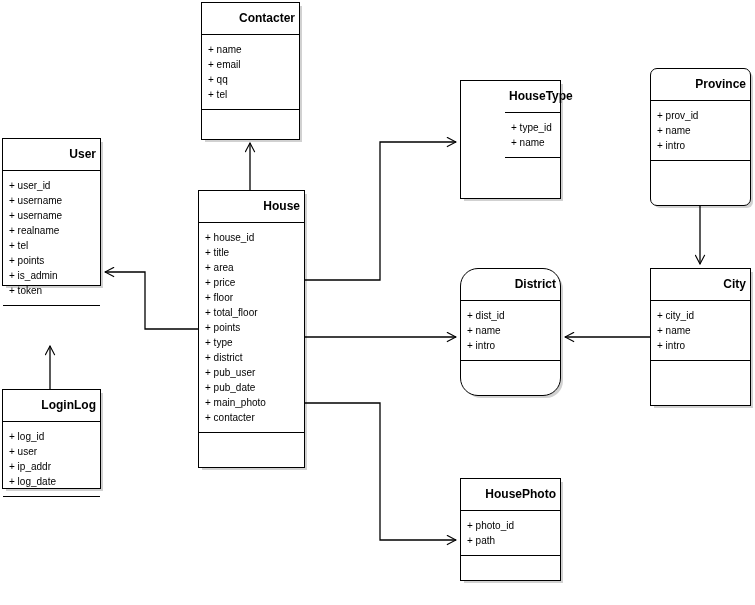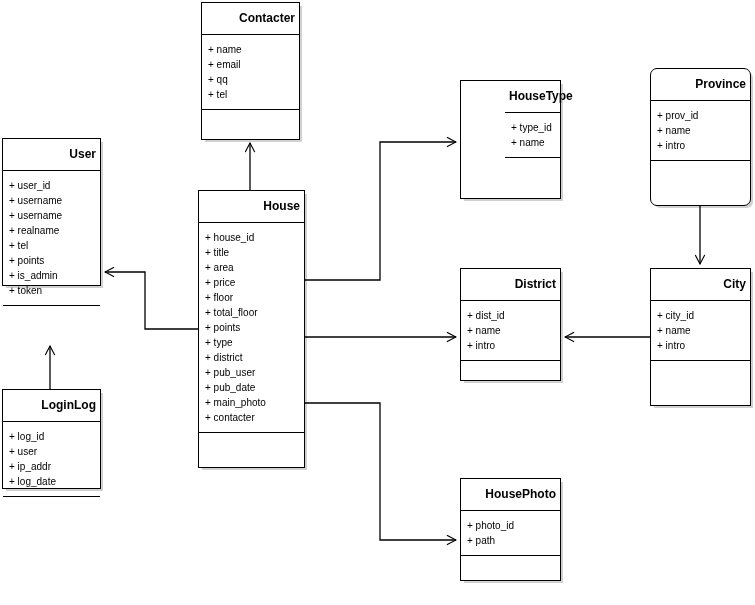--- a/index.html
+++ b/index.html
@@ -140,21 +140,21 @@
         <div class="uml-ops"></div>
       </div>
       <div class="uml-class" style="left: 460px; top: 80px; width: 101px; height: 119px; padding-left: 44px;">
         <div class="uml-name">HouseType</div>
         <div class="uml-attrs">
           <div class="uml-attr">+ type_id</div>
           <div class="uml-attr">+ name</div>
         </div>
         <div class="uml-ops"></div>
       </div>
-      <div class="uml-class" style="left: 460px; top: 268px; width: 101px; height: 113px;">
+      <div class="uml-class" style="left: 460px; top: 268px; width: 101px; height: 128px; border-radius: 18px;">
         <div class="uml-name">District</div>
         <div class="uml-attrs">
           <div class="uml-attr">+ dist_id</div>
           <div class="uml-attr">+ name</div>
           <div class="uml-attr">+ intro</div>
         </div>
         <div class="uml-ops"></div>
       </div>
       <div class="uml-class" style="left: 460px; top: 478px; width: 101px; height: 103px;">
         <div class="uml-name">HousePhoto</div>

